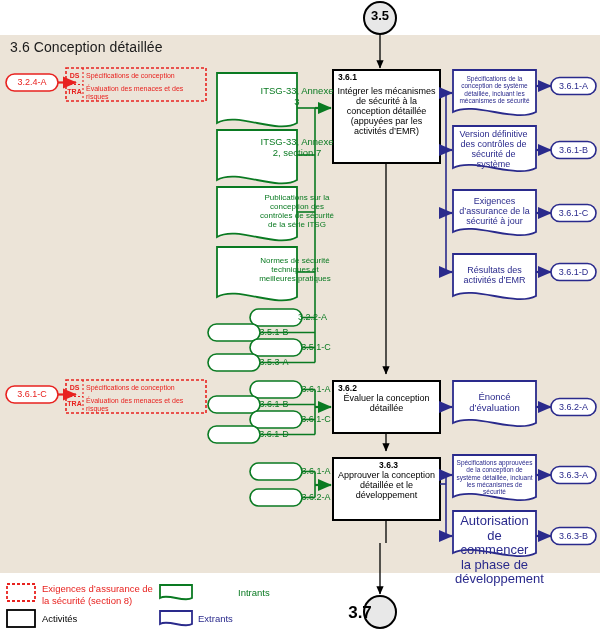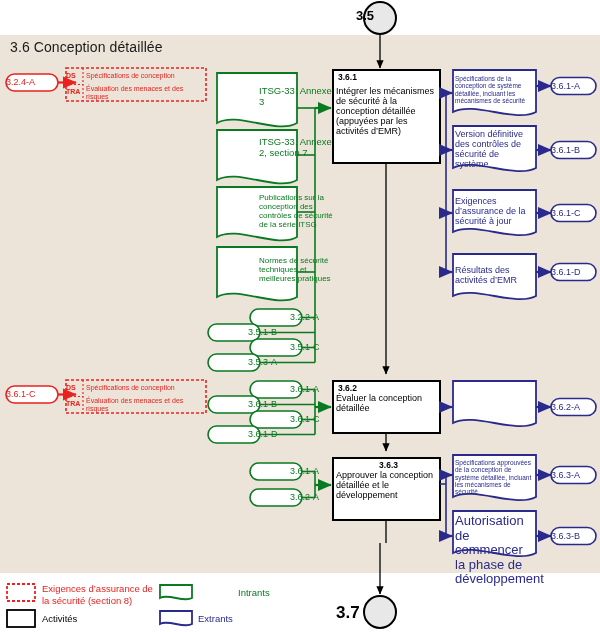--- a/index.html
+++ b/index.html
@@ -38,20 +38,21 @@
   }
   svg {
     position: absolute;
     left: 0; top: 0;
     width: 600px;
     height: 632px;
     overflow: visible;
   }
   .lbl {
     position: absolute;
+    text-align: center;
     line-height: 1.12;
     pointer-events: none;
   }
   .green { color: #0a7a22; padding-left: 40px; }
   .blue  { color: #2a2a8c; }
   .red   { color: #e8221f; }
   .black { color: #000000; }
   .bold  { font-weight: bold; }
   .legend-text {
     position: absolute;
@@ -331,20 +332,21 @@
   <div class="lbl blue" style="left:551px; top:266.5px; width:45px; font-size:9px;">3.6.1-D</div>
 
   <div class="lbl green" style="left:250px; top:384px; width:52px; font-size:9px;">3.6.1-A</div>
   <div class="lbl green" style="left:208px; top:399px; width:52px; font-size:9px;">3.6.1-B</div>
   <div class="lbl green" style="left:250px; top:414px; width:52px; font-size:9px;">3.6.1-C</div>
   <div class="lbl green" style="left:208px; top:429px; width:52px; font-size:9px;">3.6.1-D</div>
 
   <div class="lbl green" style="left:250px; top:466px; width:52px; font-size:9px;">3.6.1-A</div>
   <div class="lbl green" style="left:250px; top:492px; width:52px; font-size:9px;">3.6.2-A</div>
 
+  <div class="lbl blue" style="left:455px; top:392px; width:79px; font-size:9.5px;">Énoncé d’évaluation</div>
   <div class="lbl blue" style="left:551px; top:401.5px; width:45px; font-size:9px;">3.6.2-A</div>
 
   <div class="lbl blue" style="left:455px; top:459px; width:79px; font-size:6.5px;">Spécifications approuvées de la conception de système détaillée, incluant les mécanismes de sécurité</div>
   <div class="lbl blue" style="left:455px; top:514px; width:79px; font-size:13px;">Autorisation de commencer la phase de développement</div>
   <div class="lbl blue" style="left:551px; top:469.5px; width:45px; font-size:9px;">3.6.3-A</div>
   <div class="lbl blue" style="left:551px; top:530.5px; width:45px; font-size:9px;">3.6.3-B</div>
 
   <div class="legend-text red" style="left:42px; top:583px; width:112px;">Exigences d’assurance de la sécurité (section 8)</div>
   <div class="legend-text black" style="left:42px; top:613px; width:112px;">Activités</div>
   <div class="legend-text green" style="left:198px; top:587px; width:110px;">Intrants</div>

